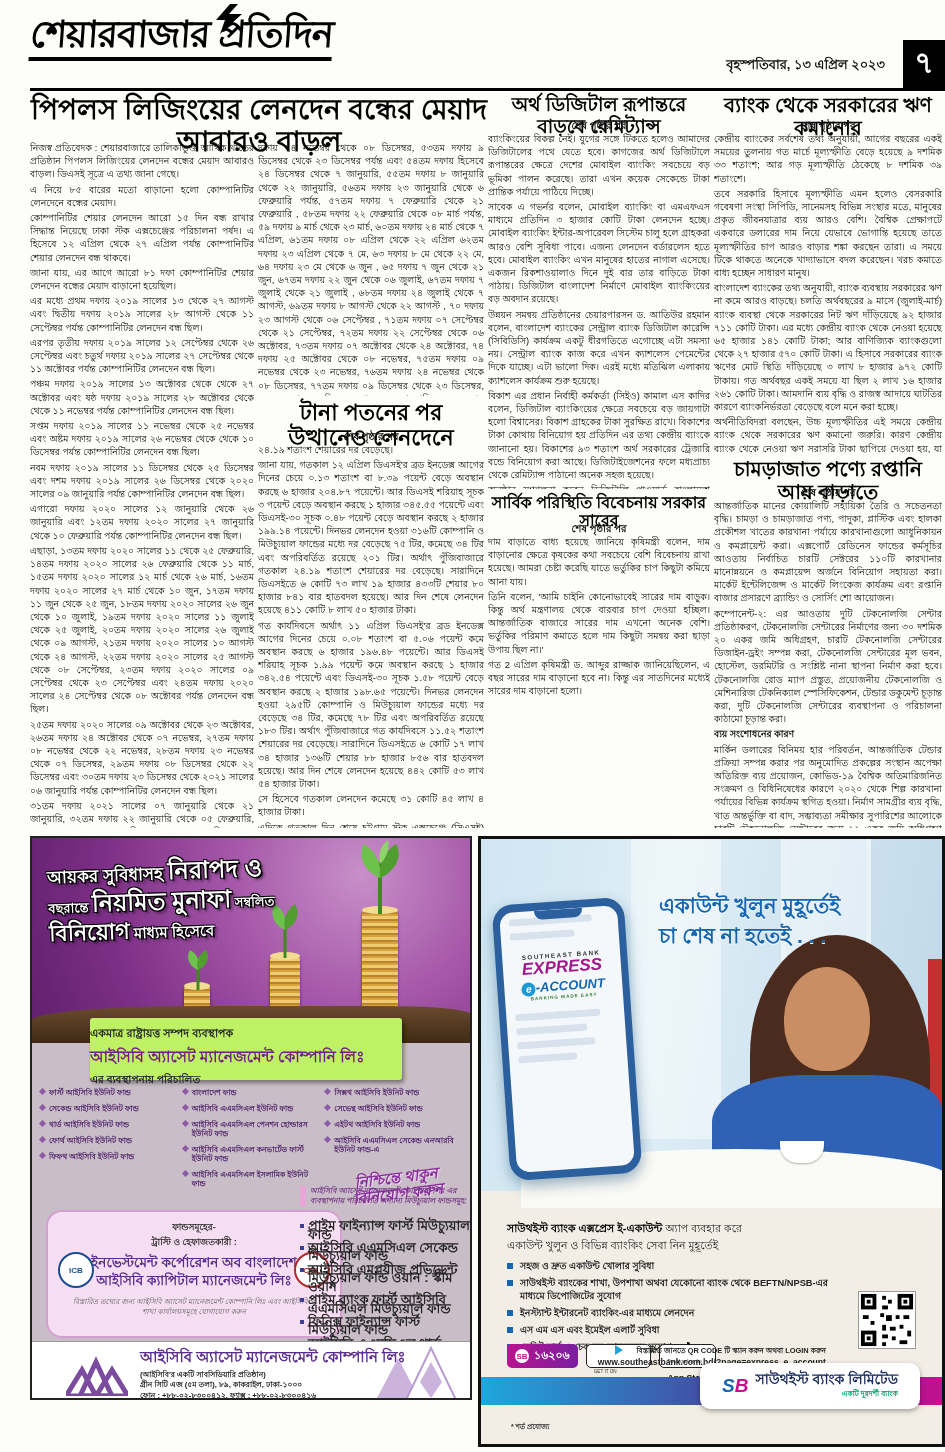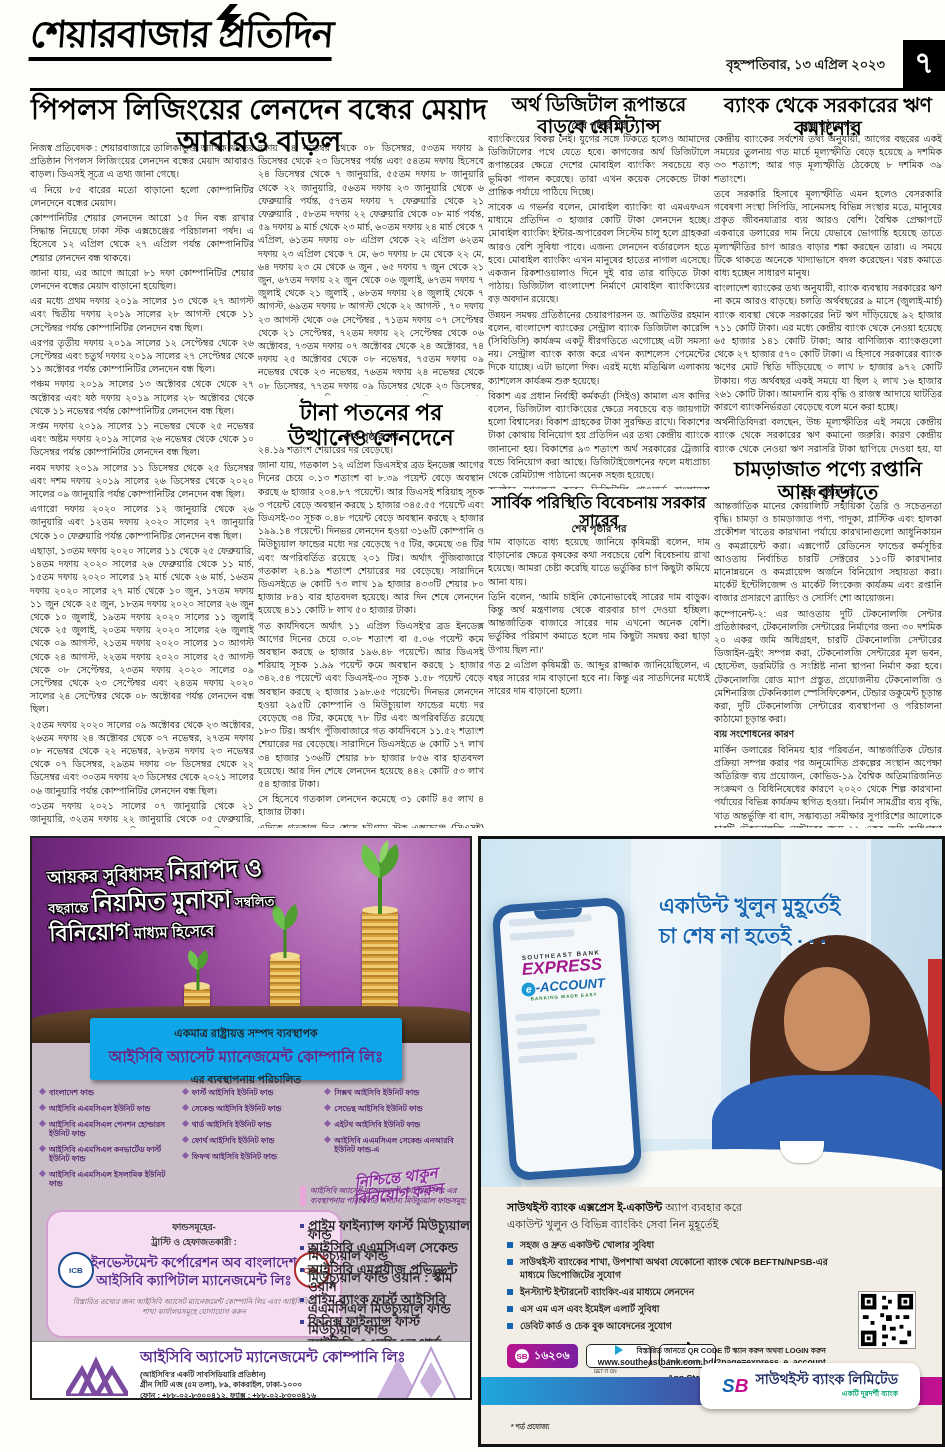--- a/index.html
+++ b/index.html
@@ -32,22 +32,22 @@
     text-shadow:1.5px 1.5px 0 #000,-1px -1px 0 #000,1px -1px 0 #000,-1px 1px 0 #000,3px 3px 3px rgba(0,0,0,.55);}
   .icb-head .l1{font-size:17px;}
   .icb-head .l1 b{font-size:24px;}
   .icb-head .l2{font-size:13px;}
   .icb-head .l2 b{font-size:24px;}
   .icb-head .l3{font-size:22px;}
   .icb-head .l3 small{font-size:15px;font-weight:bold;}
   .coins{position:absolute;background:repeating-linear-gradient(0deg,#b9842c 0 2px,#eecb70 2px 5px,#d9a33c 5px 7px);border-radius:4px;box-shadow:0 2px 3px rgba(0,0,0,.5);}
   .coins::before{content:"";position:absolute;left:0;top:-4px;width:100%;height:8px;background:#f3dc92;border-radius:50%;}
   .plant{position:absolute;}
-  .icb-yellow{position:absolute;left:58px;top:180px;width:312px;height:62px;background:#0ea5e9;border-radius:3px;
-    box-shadow:2px 3px 4px rgba(0,0,0,.4);text-align:center;padding-top:7px;z-index:5;}
+  .icb-yellow{position:absolute;left:58px;top:180px;width:312px;height:62px;background:#bef264;border-radius:3px;
+    box-shadow:2px 3px 4px rgba(0,0,0,.4);text-align:left;padding-top:7px;z-index:5;}
   .icb-yellow .y1{font-size:11px;font-weight:bold;color:#222;}
   .icb-yellow .y2{font-size:15.5px;font-weight:bold;color:#731f7e;margin:1px 0;}
   .icb-yellow .y3{font-size:10.5px;font-weight:bold;color:#222;}
   .fund-cols{position:absolute;left:8px;top:250px;width:424px;display:flex;gap:4px;}
   .fund-col{flex:1;}
   .fund-item{font-size:7.6px;font-weight:bold;color:#4a1a66;line-height:9px;margin-bottom:7px;display:flex;}
   .fund-item .diamond{width:5px;height:5px;background:#8a5ca5;transform:rotate(45deg);margin:1px 4px 0 0;flex:none;}
   .icb-script{position:absolute;left:300px;top:332px;width:130px;transform:rotate(-7deg);
     font-style:italic;font-weight:bold;font-size:15px;color:#8a2c9c;text-align:center;line-height:1.05;
     text-shadow:1px 1px 0 #e9d6ee;}
@@ -82,21 +82,21 @@
   .ph-logo2{font-size:17px;font-weight:bold;font-style:italic;color:#a2178c;text-align:center;line-height:1;}
   .ph-logo3{font-size:13px;font-weight:bold;font-style:italic;color:#1467b2;text-align:center;margin-top:3px;}
   .ph-logo3 .e{display:inline-block;background:#1c9ad6;color:#fff;border-radius:50%;width:14px;height:14px;line-height:14px;font-size:10px;}
   .ph-logo4{font-size:4.6px;font-weight:bold;letter-spacing:1px;color:#2e7d32;text-align:center;}
   .woman-hair{position:absolute;right:12px;top:96px;width:180px;height:250px;background:#4a2b1e;border-radius:48% 52% 40% 40%;}
   .woman-face{position:absolute;right:72px;top:128px;width:86px;height:104px;background:#c98e63;border-radius:50% 50% 46% 46%;}
   .woman-dress{position:absolute;right:0;top:236px;width:230px;height:118px;background:#2f62b5;border-radius:40% 30% 0 0;}
   .woman-red{position:absolute;right:0;top:120px;width:14px;height:230px;background:#c62f2f;}
   .cup{position:absolute;right:118px;top:302px;width:44px;height:22px;background:#fff;border-radius:0 0 18px 18px;box-shadow:0 1px 2px rgba(0,0,0,.3);}
   .table-top{position:absolute;left:40px;top:310px;width:430px;height:60px;background:#fafaf6;border-radius:50% 50% 0 0;}
-  .seb-info{position:absolute;left:0;top:348px;width:100%;height:152px;background:#f2eee5;padding:12px 26px 0 26px;}
+  .seb-info{position:absolute;left:0;top:369px;width:100%;height:152px;background:#f2eee5;padding:12px 26px 0 26px;}
   .seb-intro{font-size:10.8px;color:#222;line-height:1.55;}
   .seb-intro b{color:#000;}
   .seb-bullets{margin-top:7px;}
   .seb-b{display:flex;font-size:9.3px;color:#222;line-height:12.5px;margin-bottom:4.5px;font-weight:bold;}
   .seb-b .sq{width:6px;height:6px;background:#1565b0;margin:3px 7px 0 0;flex:none;}
   .qr{position:absolute;right:26px;top:452px;width:58px;height:58px;background:#fff;border:1px solid #999;}
   .badges{position:absolute;left:26px;top:505px;display:flex;gap:8px;align-items:center;}
   .badge-sb{height:24px;background:linear-gradient(90deg,#b8148e,#7a1fa0);border-radius:5px;color:#fff;font-size:11px;font-weight:bold;display:flex;align-items:center;padding:0 8px;gap:5px;}
   .badge-sb .dot{width:14px;height:14px;border-radius:50%;background:#fff;color:#b8148e;font-size:8px;font-weight:bold;display:flex;align-items:center;justify-content:center;}
   .badge-store{height:24px;background:#fff;border:1.5px solid #222;border-radius:5px;display:flex;align-items:center;padding:0 7px;gap:4px;flex-direction:column;}
@@ -233,59 +233,59 @@
     <div class="icb-yellow">
       <div class="y1">একমাত্র রাষ্ট্রায়ত্ত সম্পদ ব্যবস্থাপক</div>
       <div class="y2">আইসিবি অ্যাসেট ম্যানেজমেন্ট কোম্পানি লিঃ</div>
       <div class="y3">এর ব্যবস্থাপনায় পরিচালিত</div>
     </div>
 
     <div class="fund-cols">
       <div class="fund-col">
         <div class="fund-item">
             <span class="diamond"></span>
+            <span>ফার্স্ট আইসিবি ইউনিট ফান্ড</span>
+          </div>
+        <div class="fund-item">
+            <span class="diamond"></span>
+            <span>সেকেন্ড আইসিবি ইউনিট ফান্ড</span>
+          </div>
+        <div class="fund-item">
+            <span class="diamond"></span>
+            <span>থার্ড আইসিবি ইউনিট ফান্ড</span>
+          </div>
+        <div class="fund-item">
+            <span class="diamond"></span>
+            <span>ফোর্থ আইসিবি ইউনিট ফান্ড</span>
+          </div>
+        <div class="fund-item">
+            <span class="diamond"></span>
+            <span>ফিফথ আইসিবি ইউনিট ফান্ড</span>
+          </div>
+      </div>
+      <div class="fund-col">
+        <div class="fund-item">
+            <span class="diamond"></span>
             <span>বাংলাদেশ ফান্ড</span>
           </div>
         <div class="fund-item">
             <span class="diamond"></span>
             <span>আইসিবি এএমসিএল ইউনিট ফান্ড</span>
           </div>
         <div class="fund-item">
             <span class="diamond"></span>
             <span>আইসিবি এএমসিএল পেনশন হোল্ডারস ইউনিট ফান্ড</span>
           </div>
         <div class="fund-item">
             <span class="diamond"></span>
             <span>আইসিবি এএমসিএল কনভার্টেড ফার্স্ট ইউনিট ফান্ড</span>
           </div>
         <div class="fund-item">
             <span class="diamond"></span>
             <span>আইসিবি এএমসিএল ইসলামিক ইউনিট ফান্ড</span>
-          </div>
-      </div>
-      <div class="fund-col">
-        <div class="fund-item">
-            <span class="diamond"></span>
-            <span>ফার্স্ট আইসিবি ইউনিট ফান্ড</span>
-          </div>
-        <div class="fund-item">
-            <span class="diamond"></span>
-            <span>সেকেন্ড আইসিবি ইউনিট ফান্ড</span>
-          </div>
-        <div class="fund-item">
-            <span class="diamond"></span>
-            <span>থার্ড আইসিবি ইউনিট ফান্ড</span>
-          </div>
-        <div class="fund-item">
-            <span class="diamond"></span>
-            <span>ফোর্থ আইসিবি ইউনিট ফান্ড</span>
-          </div>
-        <div class="fund-item">
-            <span class="diamond"></span>
-            <span>ফিফথ আইসিবি ইউনিট ফান্ড</span>
           </div>
       </div>
       <div class="fund-col">
         <div class="fund-item">
             <span class="diamond"></span>
             <span>সিক্সথ আইসিবি ইউনিট ফান্ড</span>
           </div>
         <div class="fund-item">
             <span class="diamond"></span>
             <span>সেভেন্থ আইসিবি ইউনিট ফান্ড</span>

